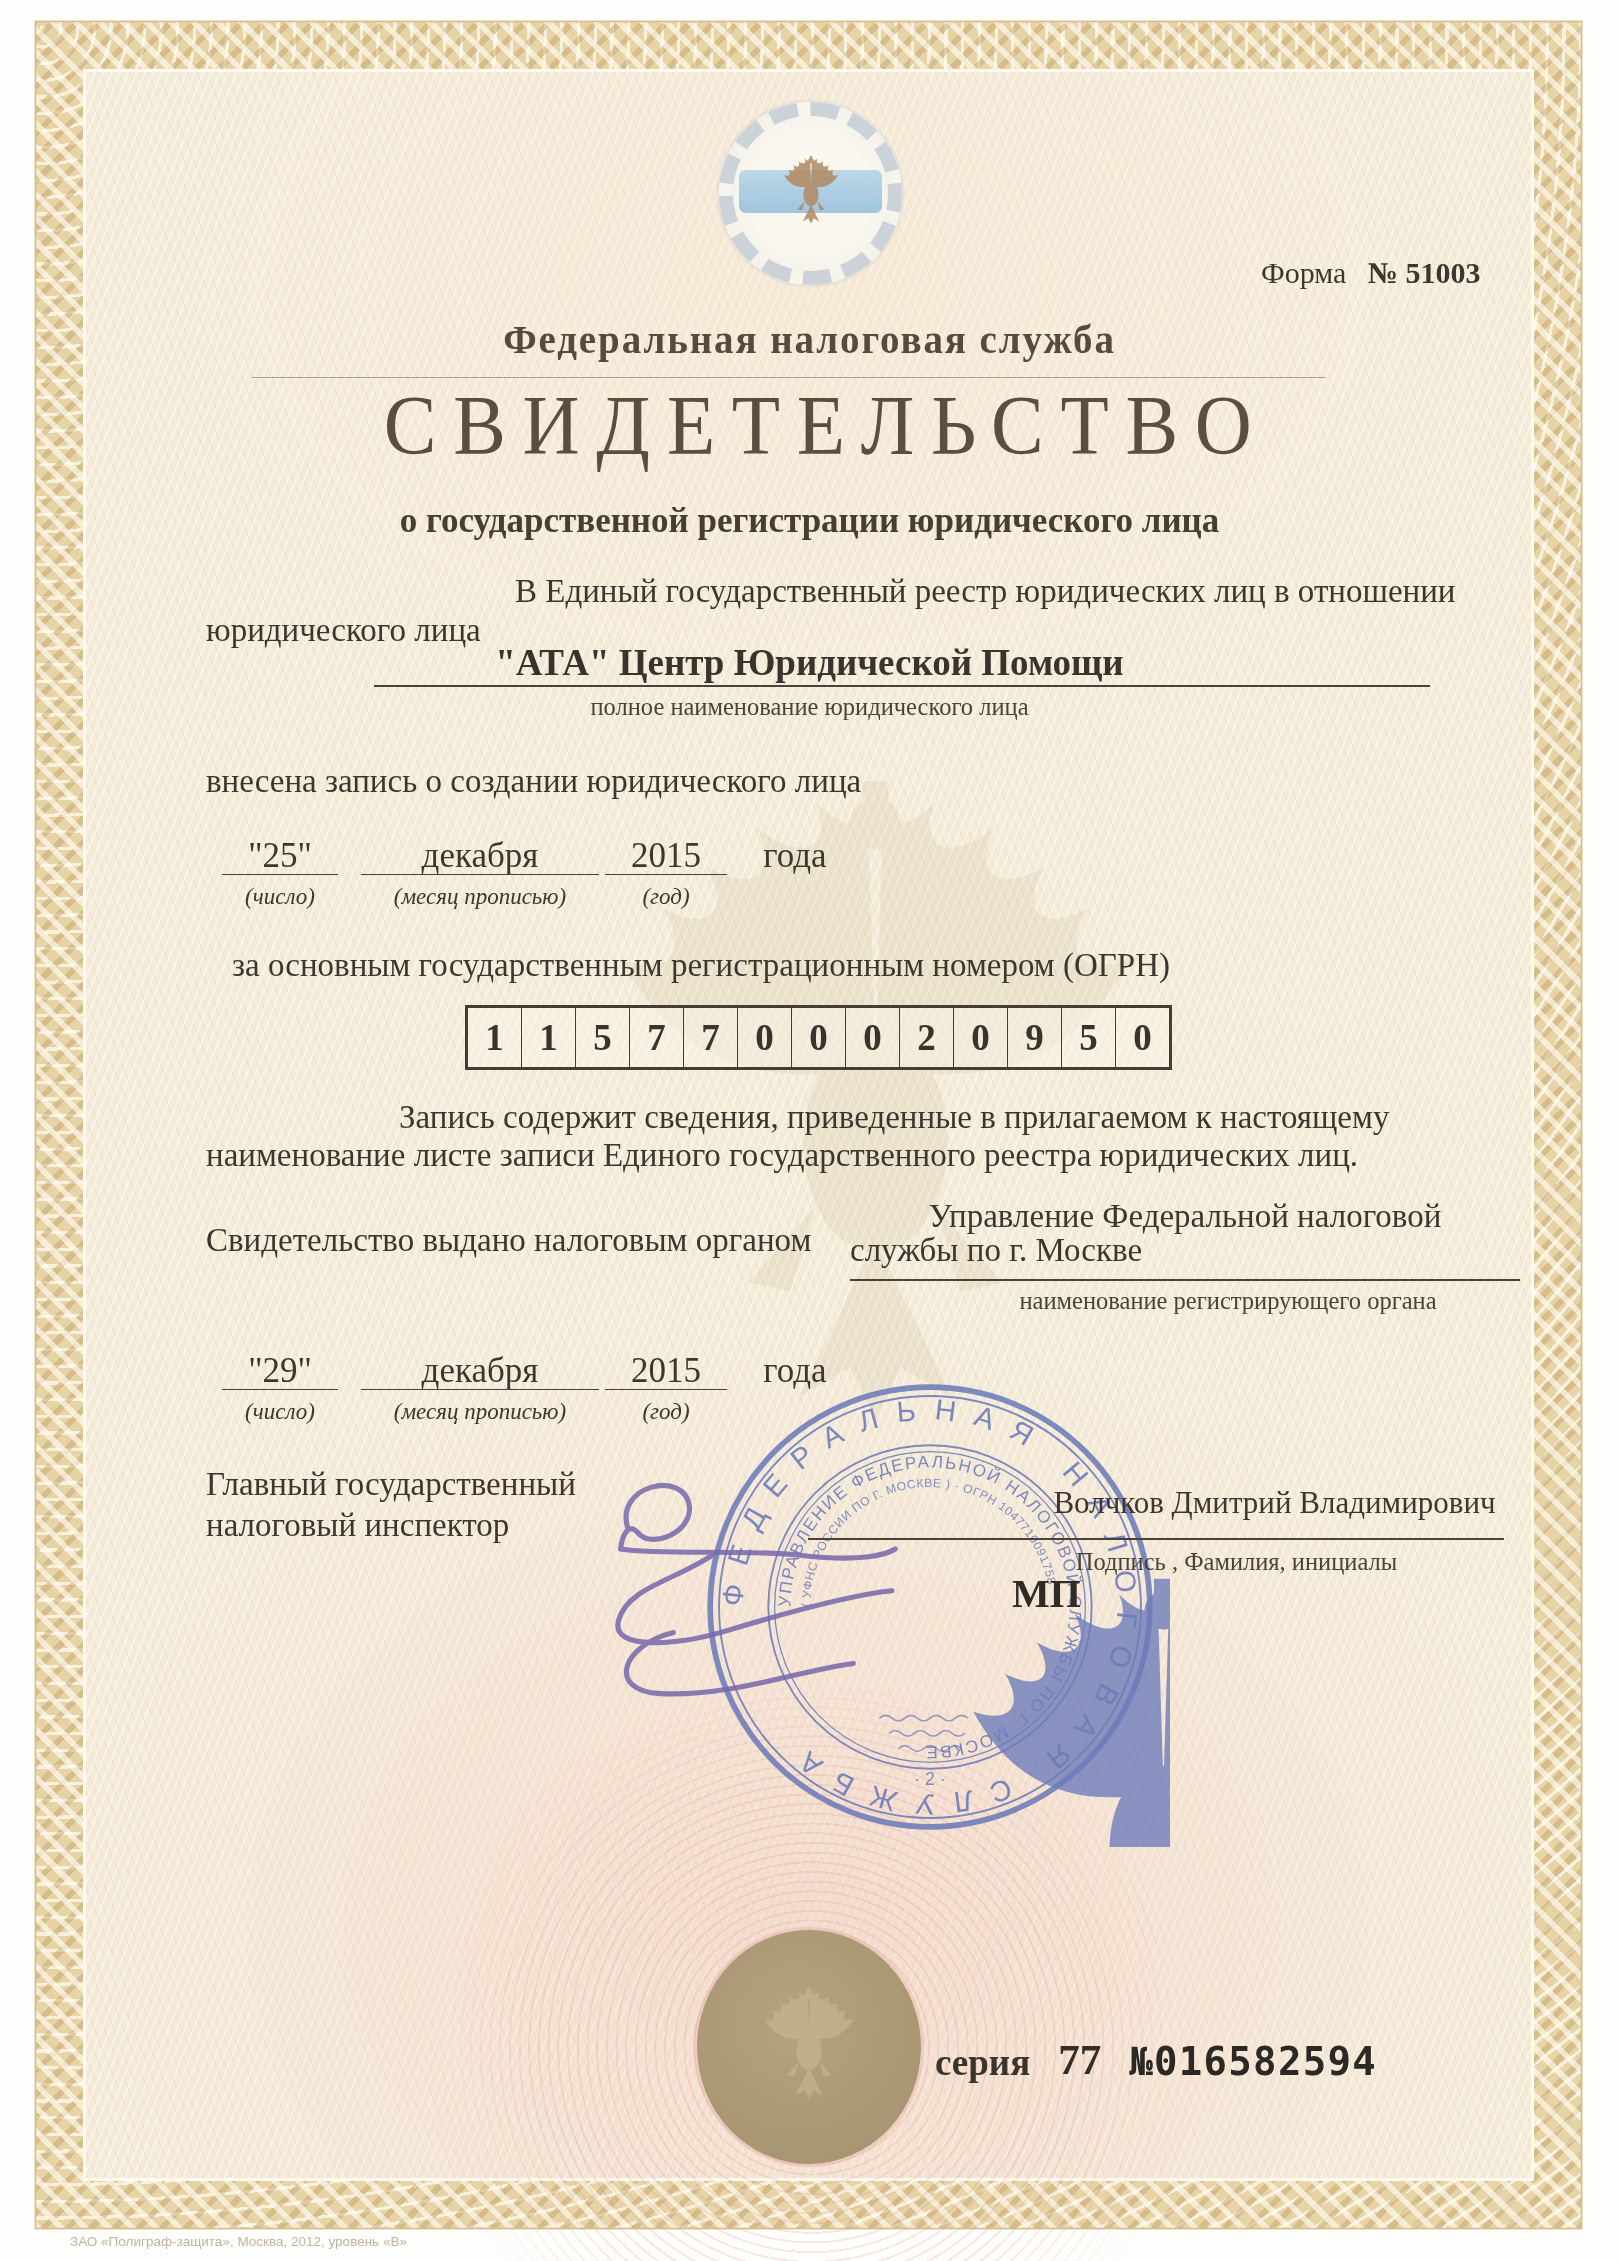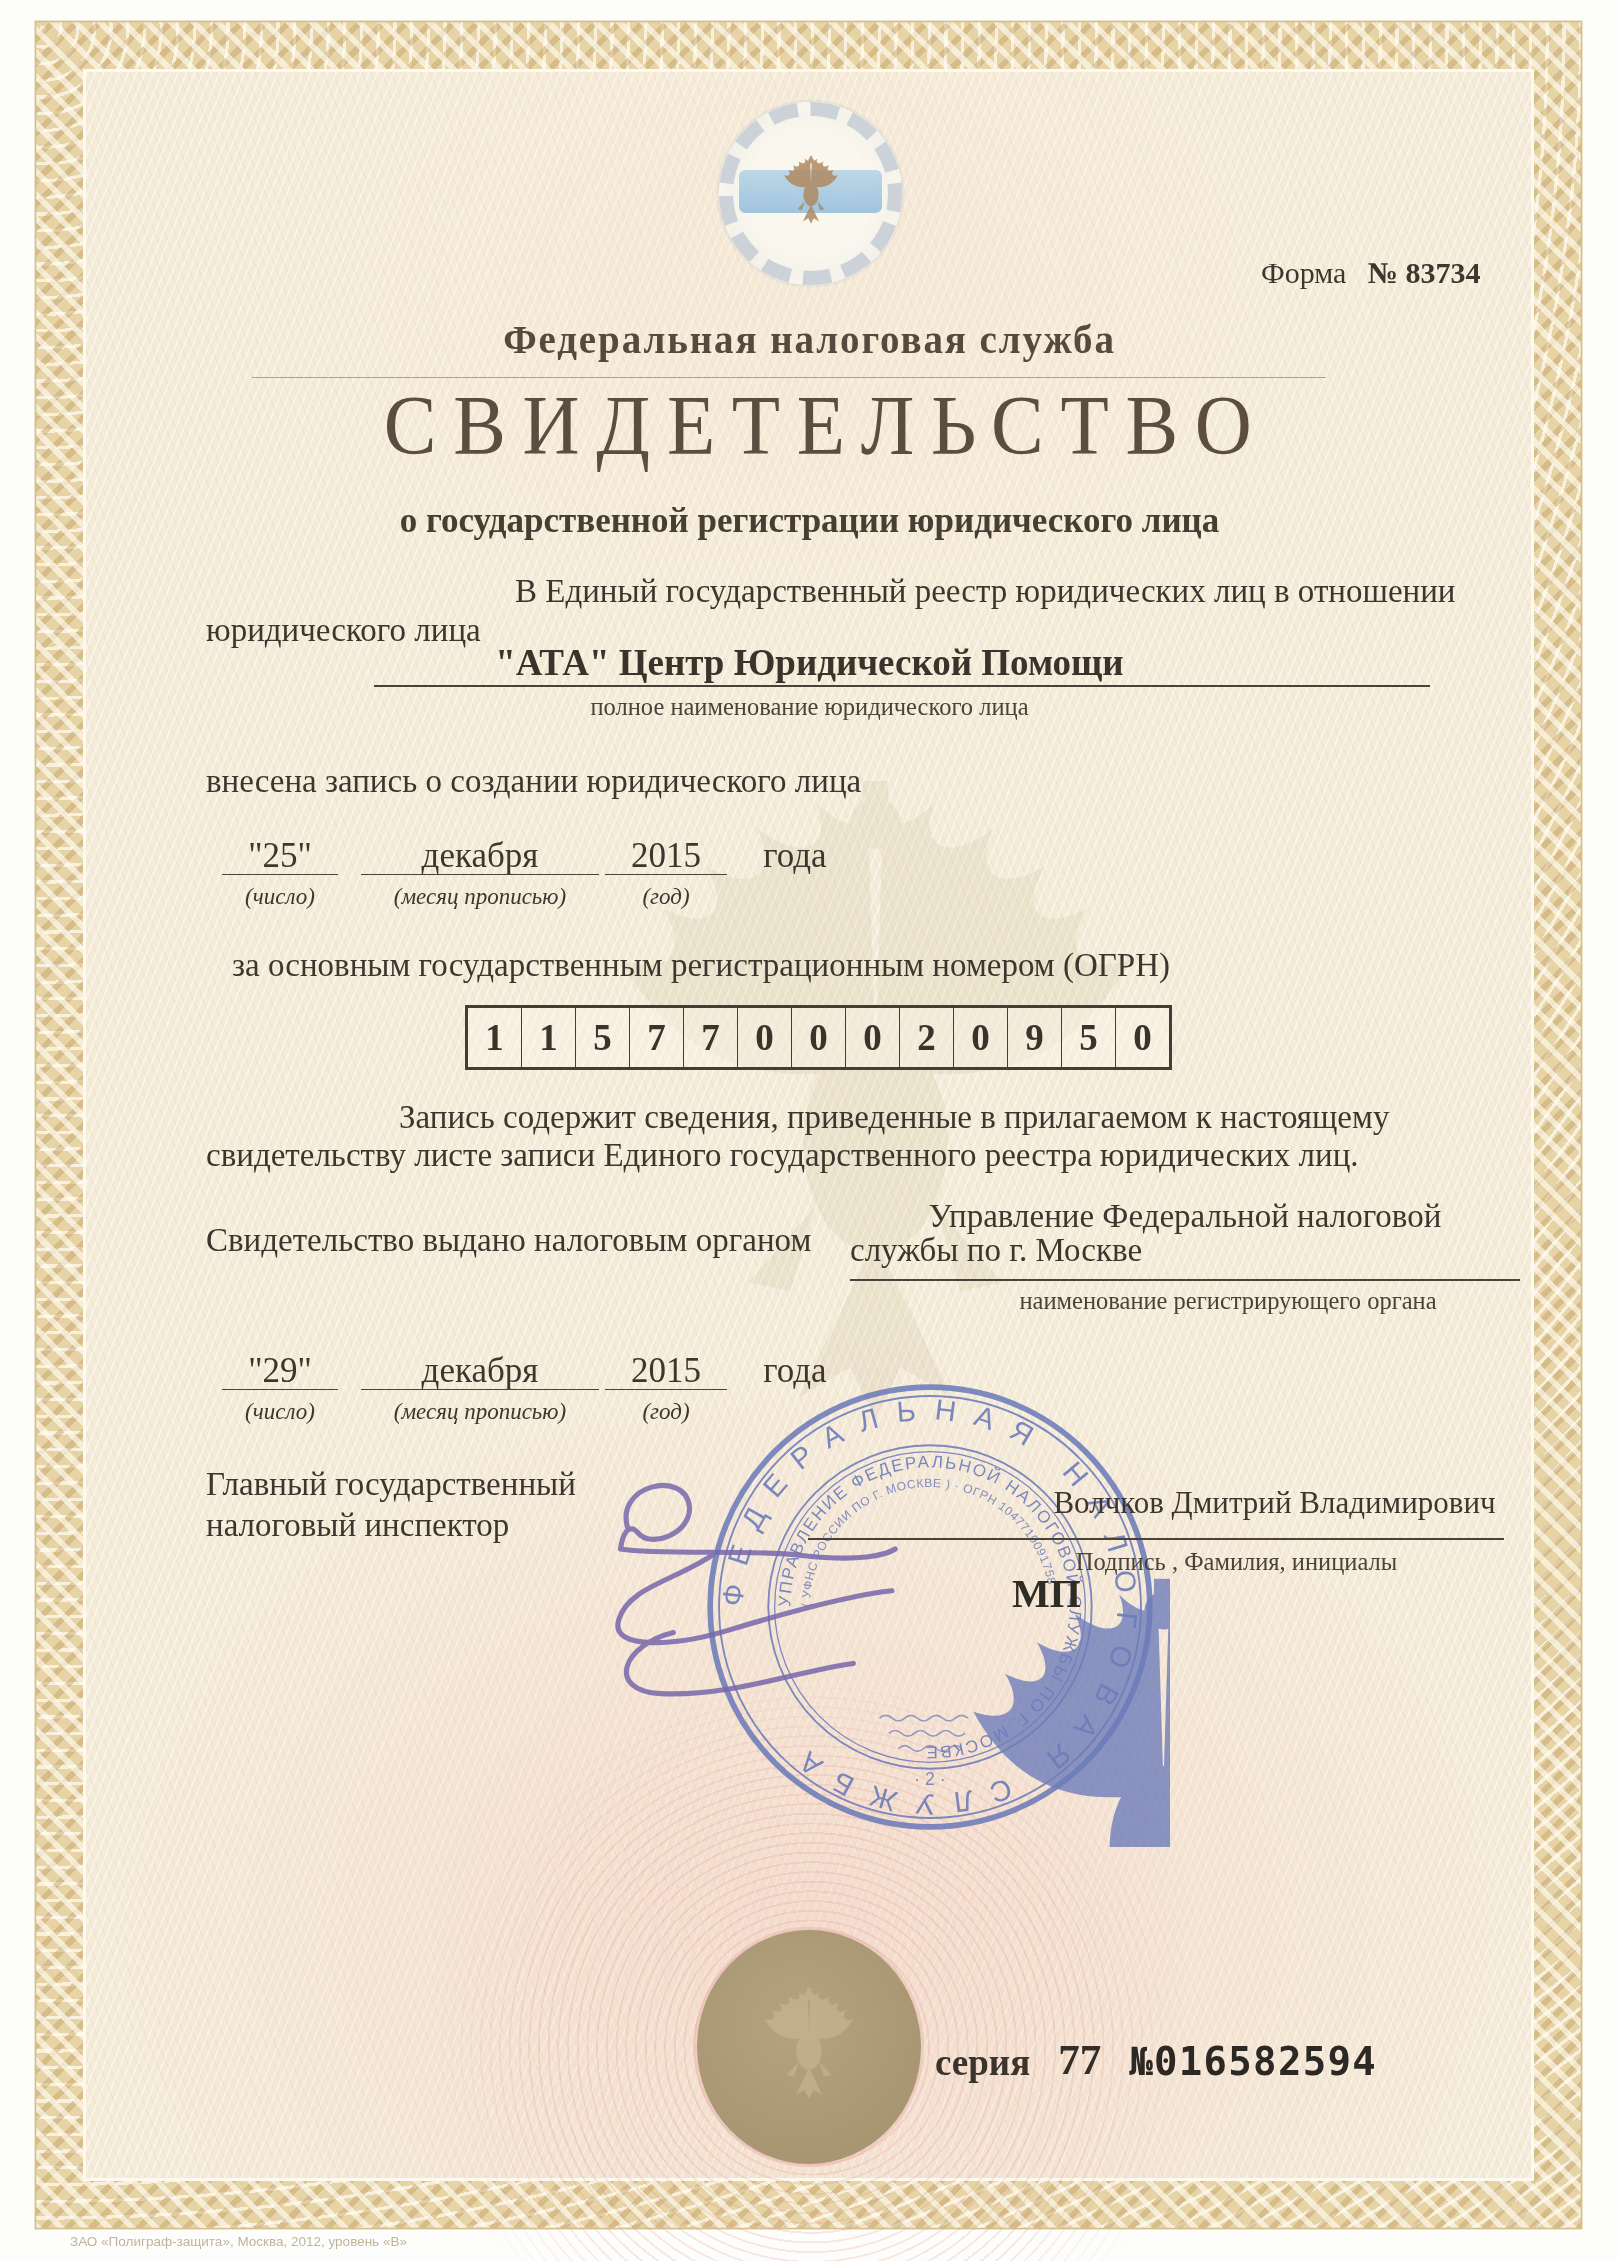--- a/index.html
+++ b/index.html
@@ -120,21 +120,21 @@
 
   <div class="emblem">
     <div class="band"></div>
     <svg width="90" height="90" viewBox="0 0 200 200">
       <use href="#eagle" fill="#a3794f" opacity="0.85"></use>
     </svg>
   </div>
 
   <div class="t form-no">
     <span>Форма</span>
-    <span class="b" style="margin-left:14px">№ 83734</span>
+    <span class="b" style="margin-left:14px">№ 51003</span>
   </div>
   <div class="t ctr agency">Федеральная налоговая служба</div>
   <div class="thinline" style="left:252px;top:377px;width:1074px"></div>
   <div class="t ctr title">СВИДЕТЕЛЬСТВО</div>
   <div class="t ctr subtitle">о государственной регистрации юридического лица</div>
 
   <div class="t body-txt" style="left:515px;top:573px">В Единый государственный реестр юридических лиц в отношении</div>
   <div class="t body-txt" style="left:206px;top:612px">юридического лица</div>
   <div class="t ctr company">"АТА" Центр Юридической Помощи</div>
   <div class="line" style="left:374px;top:685px;width:1056px"></div>
@@ -163,21 +163,21 @@
     <div class="cell">0</div>
     <div class="cell">0</div>
     <div class="cell">2</div>
     <div class="cell">0</div>
     <div class="cell">9</div>
     <div class="cell">5</div>
     <div class="cell">0</div>
   </div>
 
   <div class="t body-txt" style="left:399px;top:1099px">Запись содержит сведения, приведенные в прилагаемом к настоящему</div>
-  <div class="t body-txt" style="left:206px;top:1137px">свидетельству листе записи Единого государственного реестра юридических лиц.</div>
+  <div class="t body-txt" style="left:206px;top:1137px">наименование листе записи Единого государственного реестра юридических лиц.</div>
 
   <div class="t body-txt" style="left:206px;top:1222px">Свидетельство выдано налоговым органом</div>
   <div class="t body-txt" style="left:850px;top:1198px;width:670px;text-align:center">Управление Федеральной налоговой</div>
   <div class="t body-txt" style="left:850px;top:1232px;width:670px;text-align:left">службы по г. Москве</div>
   <div class="line" style="left:850px;top:1279px;width:670px"></div>
   <div class="t cap" style="left:893px;top:1287px;width:670px;text-align:center">наименование регистрирующего органа</div>
 
   <div class="t date-val" style="left:222px;top:1351px;width:116px">"29"</div>
   <div class="t date-val" style="left:361px;top:1351px;width:238px">декабря</div>
   <div class="t date-val" style="left:605px;top:1351px;width:122px">2015</div>

